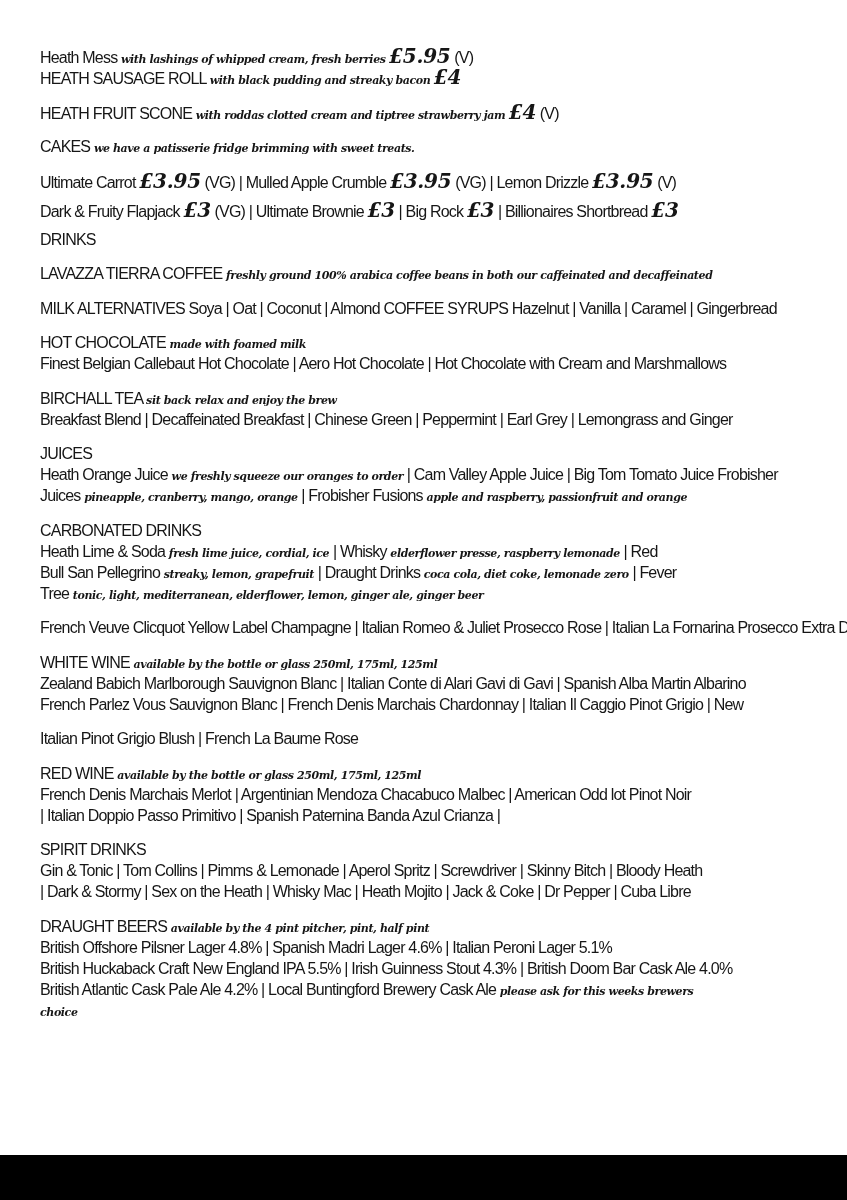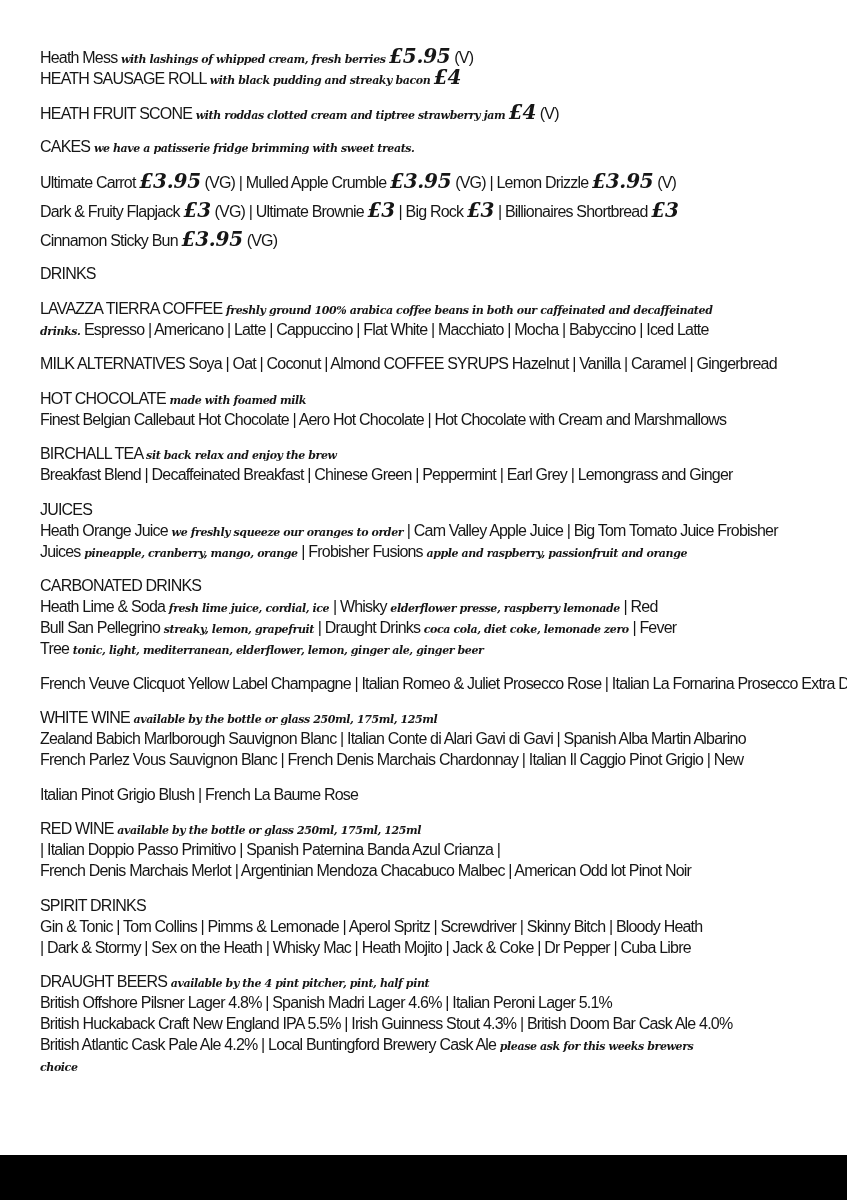--- a/index.html
+++ b/index.html
@@ -72,28 +72,24 @@
     <div class="block">
       <div class="line"><span class="run-plain">CAKES </span><span class="run-script">we have a patisserie fridge brimming with sweet treats.</span></div>
     </div>
     <div class="block tight">
       <div class="line"><span class="run-plain">Ultimate Carrot </span><span class="run-price">£3.95</span><span class="run-plain"> (VG) | Mulled Apple Crumble </span><span class="run-price">£3.95</span><span class="run-plain"> (VG) | Lemon Drizzle </span><span class="run-price">£3.95</span><span class="run-plain"> (V)</span></div>
     </div>
     <div class="block tight">
       <div class="line"><span class="run-plain">Dark &amp; Fruity Flapjack </span><span class="run-price">£3</span><span class="run-plain"> (VG) | Ultimate Brownie </span><span class="run-price">£3</span><span class="run-plain"> | Big Rock </span><span class="run-price">£3</span><span class="run-plain"> | Billionaires Shortbread </span><span class="run-price">£3</span></div>
     </div>
     <div class="block">
-      <div class="line"><span class="run-plain">Cinnamon Sticky Bun </span><span class="run-price">£3.95</span><span class="run-plain"> (VG)</span></div>
-    </div>
-    <div class="block">
       <div class="line"><span class="run-plain">DRINKS</span></div>
     </div>
     <div class="block">
       <div class="line"><span class="run-plain">LAVAZZA TIERRA COFFEE </span><span class="run-script">freshly ground 100% arabica coffee beans in both our caffeinated and decaffeinated</span></div>
-      <div class="line"><span class="run-script">drinks. </span><span class="run-plain">Espresso | Americano | Latte | Cappuccino | Flat White | Macchiato | Mocha | Babyccino | Iced Latte</span></div>
     </div>
     <div class="block">
       <div class="line"><span class="run-plain">MILK ALTERNATIVES Soya | Oat | Coconut | Almond COFFEE SYRUPS Hazelnut | Vanilla | Caramel | Gingerbread</span></div>
     </div>
     <div class="block">
       <div class="line"><span class="run-plain">HOT CHOCOLATE </span><span class="run-script">made with foamed milk</span></div>
       <div class="line"><span class="run-plain">Finest Belgian Callebaut Hot Chocolate | Aero Hot Chocolate | Hot Chocolate with Cream and Marshmallows</span></div>
     </div>
     <div class="block">
       <div class="line"><span class="run-plain">BIRCHALL TEA </span><span class="run-script">sit back relax and enjoy the brew</span></div>
@@ -116,22 +112,22 @@
     <div class="block">
       <div class="line"><span class="run-plain">WHITE WINE </span><span class="run-script">available by the bottle or glass 250ml, 175ml, 125ml</span></div>
       <div class="line"><span class="run-plain">Zealand Babich Marlborough Sauvignon Blanc | Italian Conte di Alari Gavi di Gavi | Spanish Alba Martin Albarino</span></div>
       <div class="line"><span class="run-plain">French Parlez Vous Sauvignon Blanc | French Denis Marchais Chardonnay | Italian Il Caggio Pinot Grigio | New</span></div>
     </div>
     <div class="block">
       <div class="line"><span class="run-plain">Italian Pinot Grigio Blush | French La Baume Rose</span></div>
     </div>
     <div class="block">
       <div class="line"><span class="run-plain">RED WINE </span><span class="run-script">available by the bottle or glass 250ml, 175ml, 125ml</span></div>
+      <div class="line"><span class="run-plain">French Denis Marchais Merlot | Argentinian Mendoza Chacabuco Malbec | American Odd lot Pinot Noir</span></div>
       <div class="line"><span class="run-plain">| Italian Doppio Passo Primitivo | Spanish Paternina Banda Azul Crianza |</span></div>
-      <div class="line"><span class="run-plain">French Denis Marchais Merlot | Argentinian Mendoza Chacabuco Malbec | American Odd lot Pinot Noir</span></div>
     </div>
     <div class="block">
       <div class="line"><span class="run-plain">SPIRIT DRINKS</span></div>
       <div class="line"><span class="run-plain">Gin &amp; Tonic | Tom Collins | Pimms &amp; Lemonade | Aperol Spritz | Screwdriver | Skinny Bitch | Bloody Heath</span></div>
       <div class="line"><span class="run-plain">| Dark &amp; Stormy | Sex on the Heath | Whisky Mac | Heath Mojito | Jack &amp; Coke | Dr Pepper | Cuba Libre</span></div>
     </div>
     <div class="block">
       <div class="line"><span class="run-plain">DRAUGHT BEERS </span><span class="run-script">available by the 4 pint pitcher, pint, half pint</span></div>
       <div class="line"><span class="run-plain">British Offshore Pilsner Lager 4.8% | Spanish Madri Lager 4.6% | Italian Peroni Lager 5.1%</span></div>
       <div class="line"><span class="run-plain">British Huckaback Craft New England IPA 5.5% | Irish Guinness Stout 4.3% | British Doom Bar Cask Ale 4.0%</span></div>

